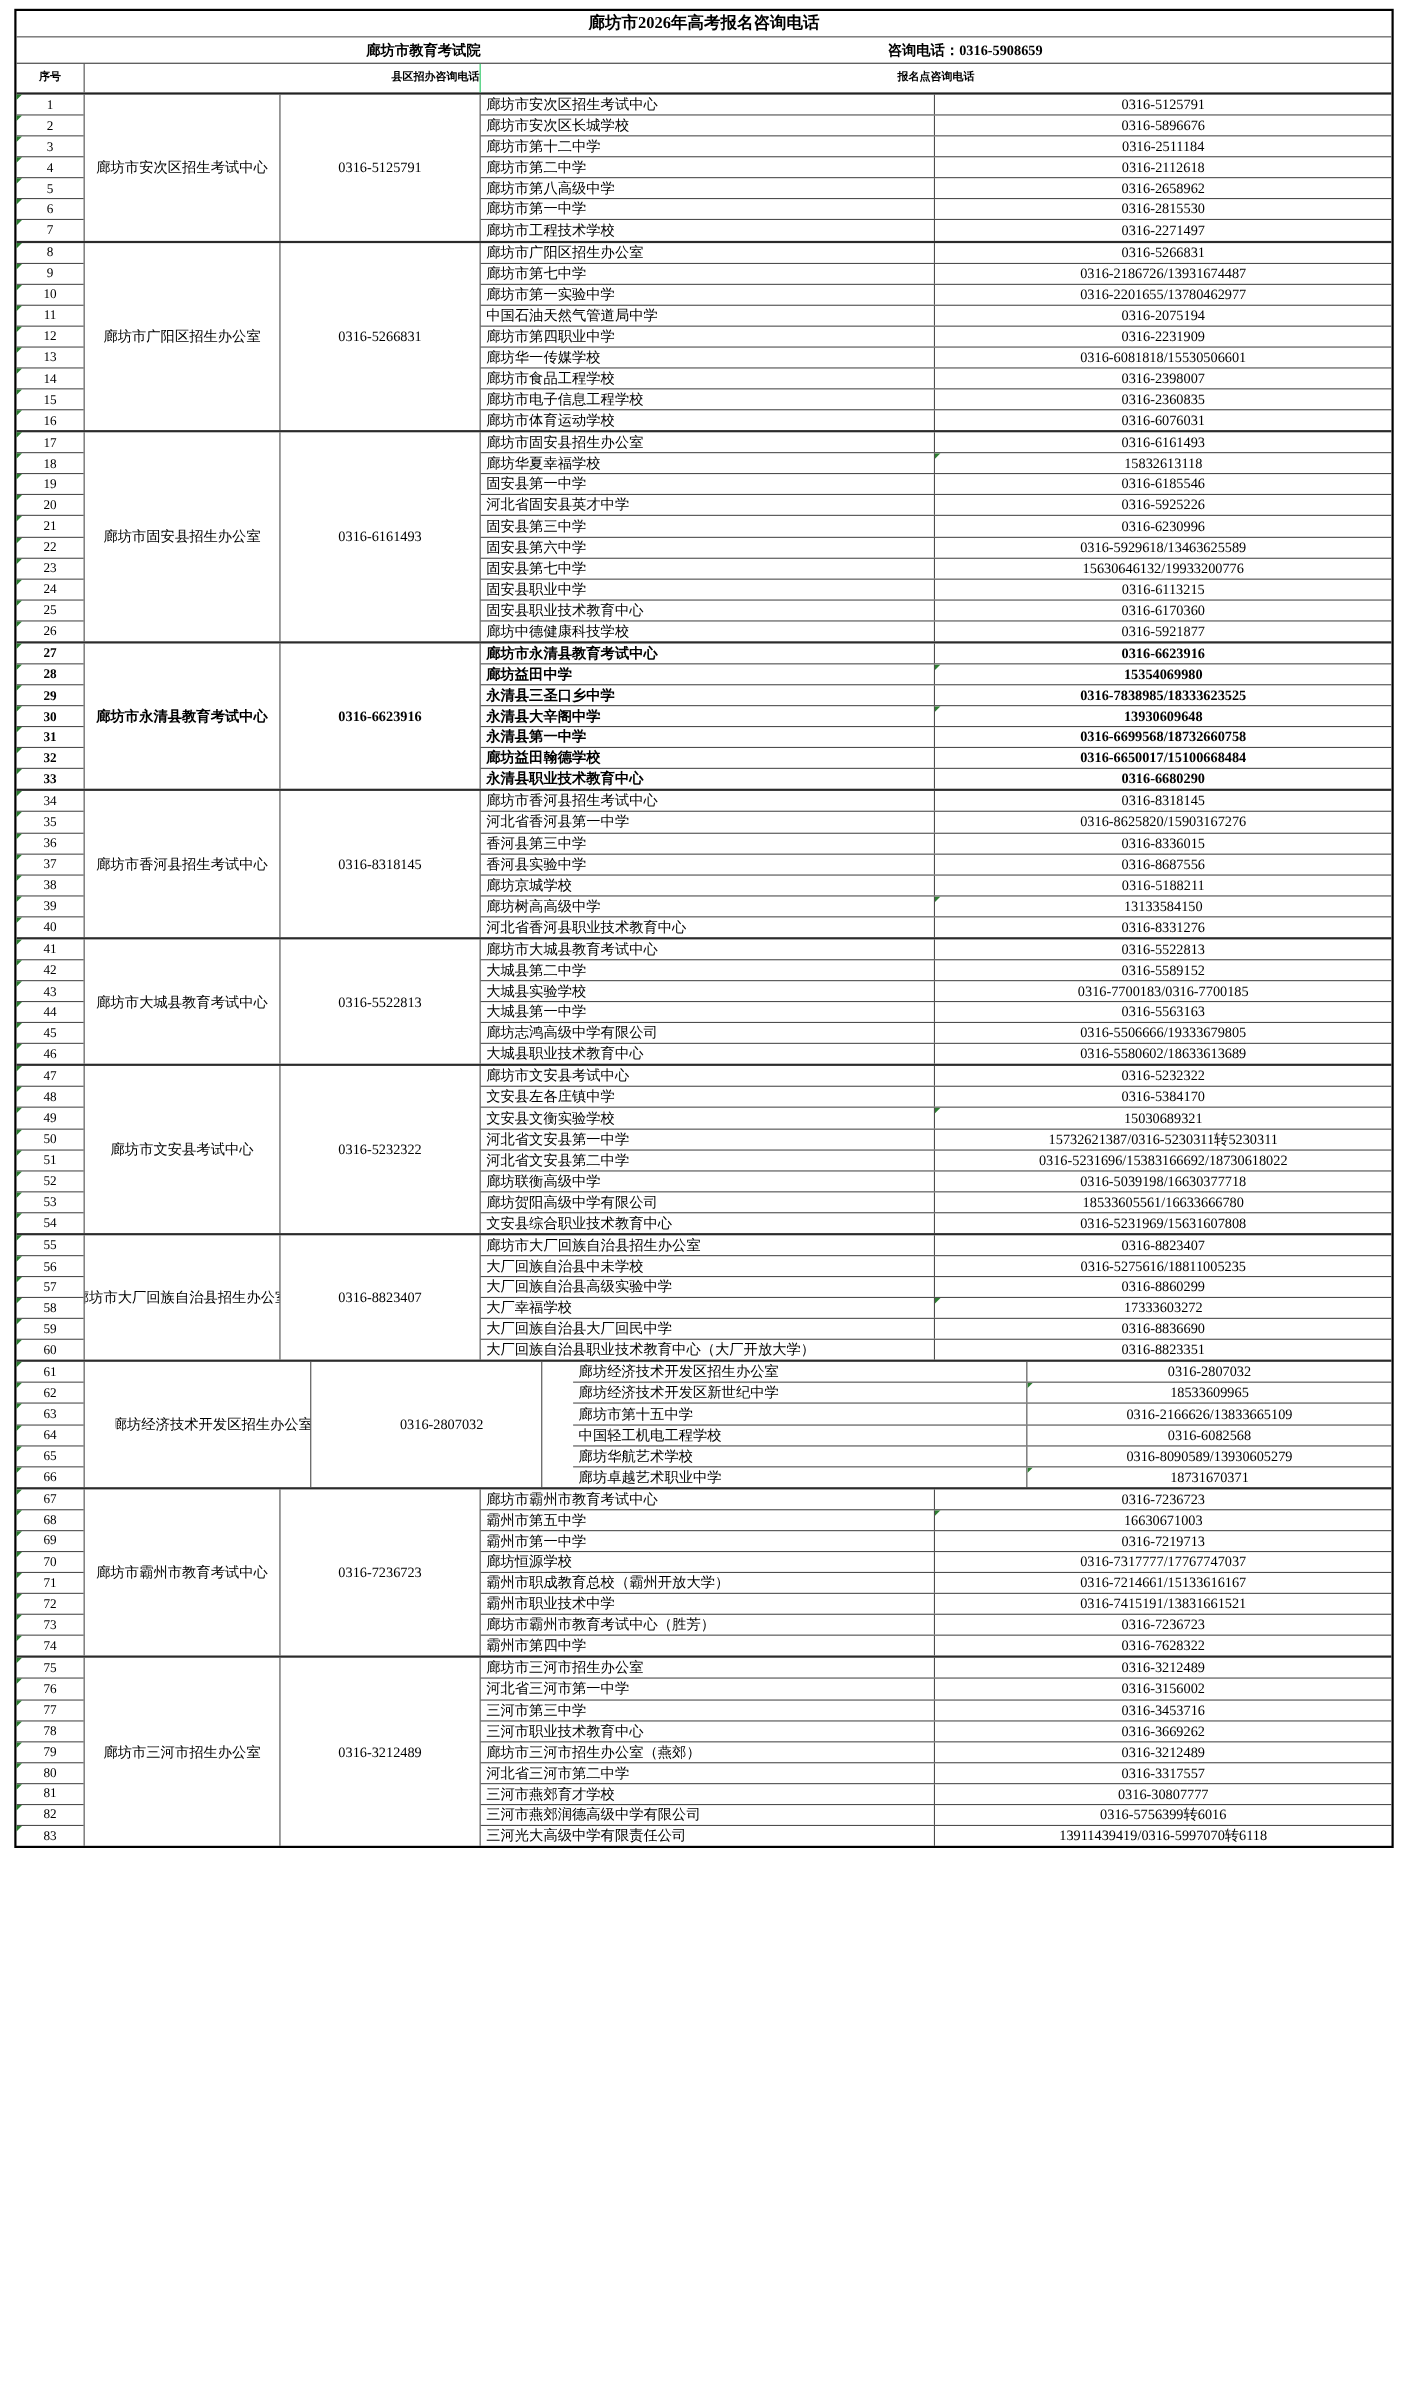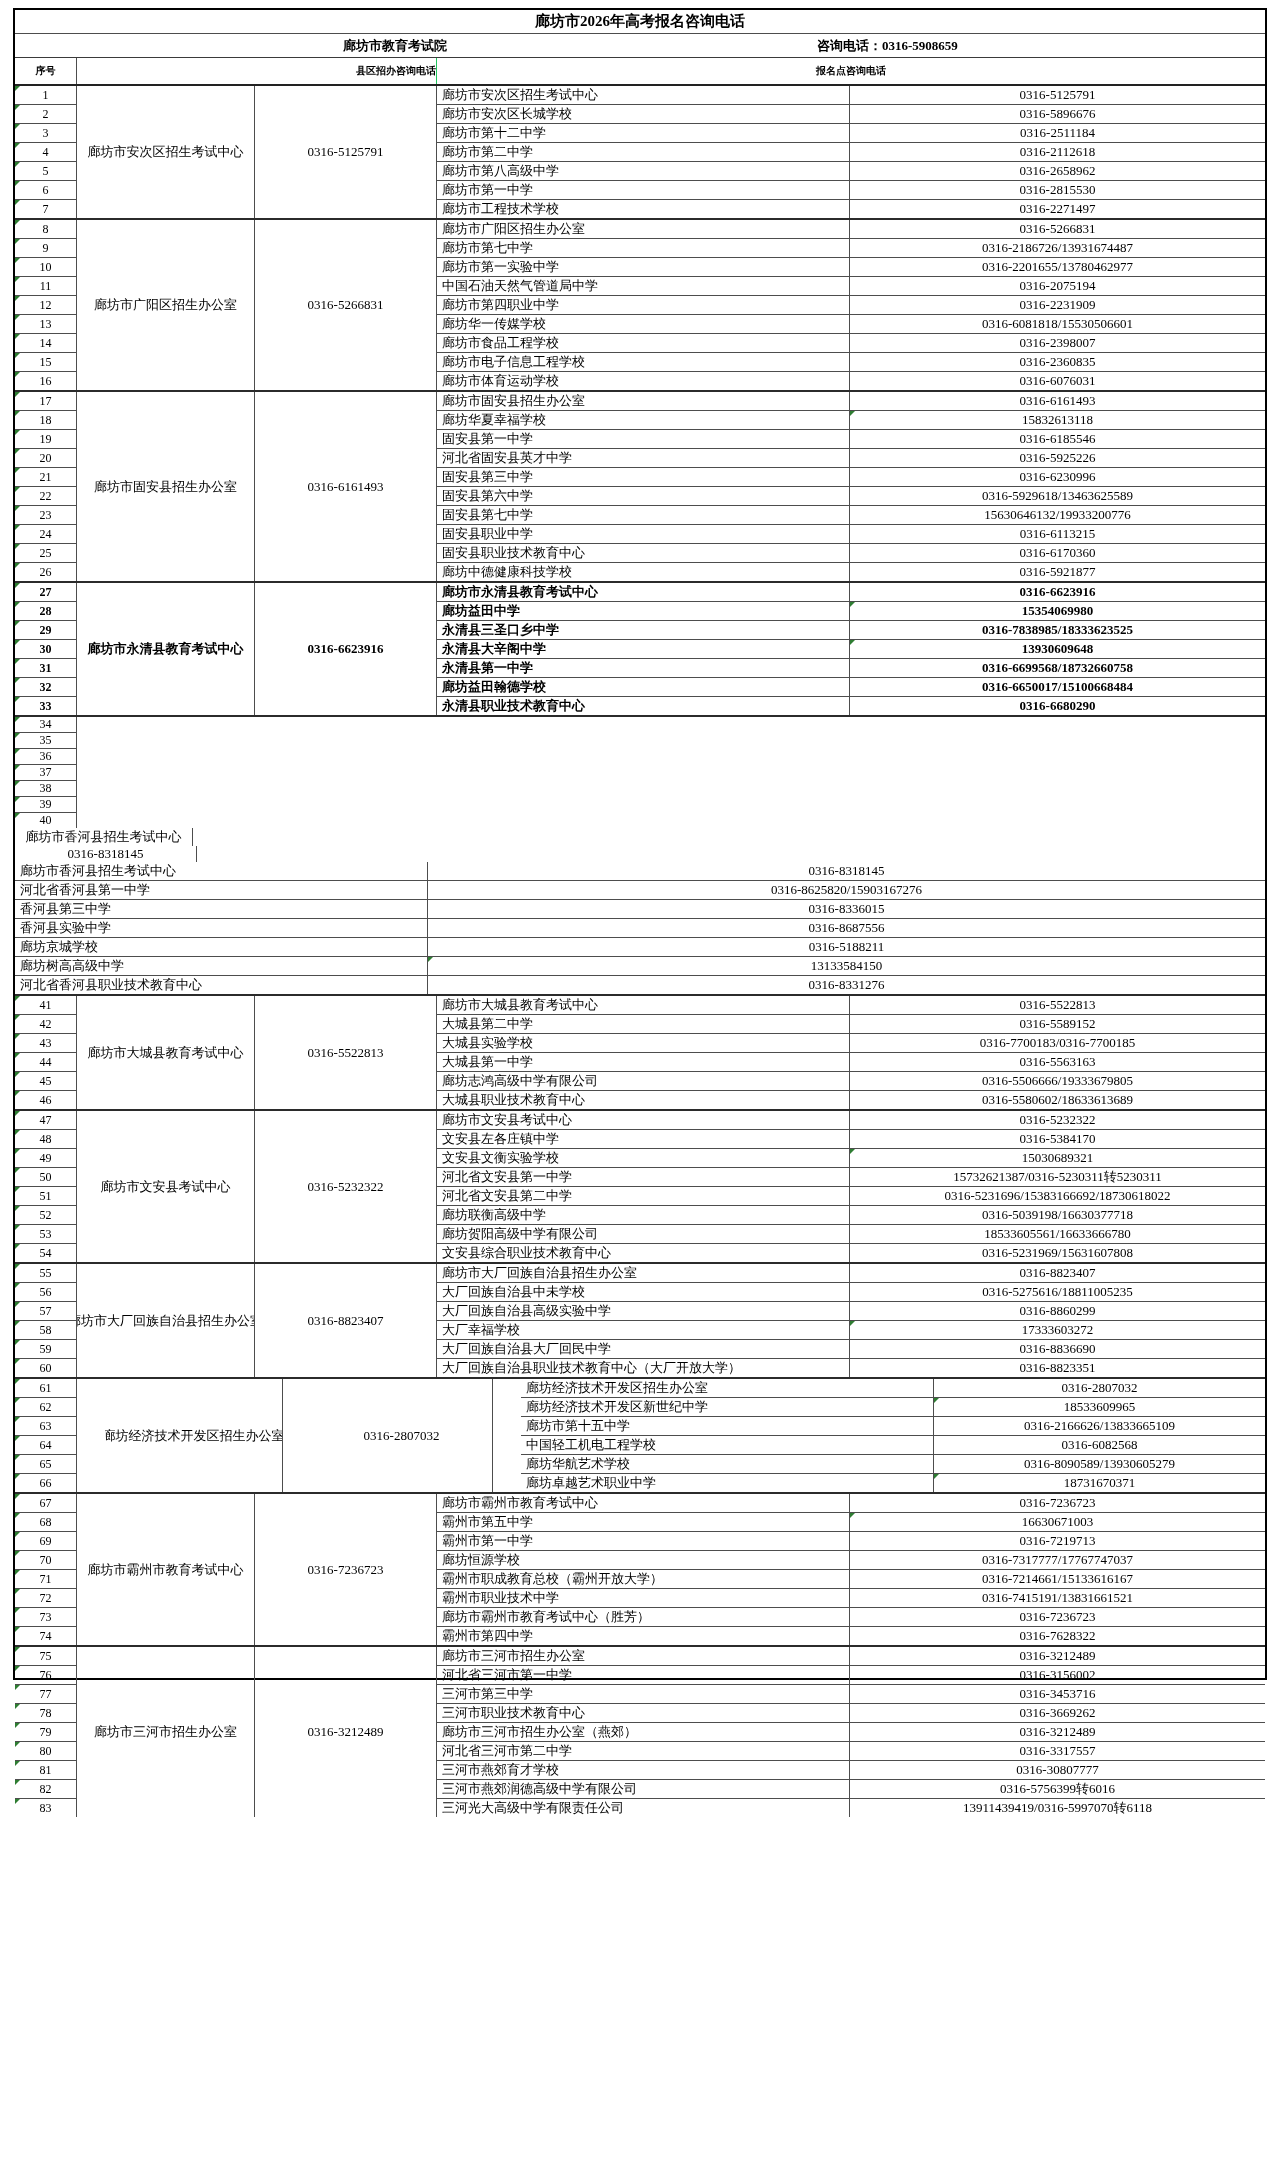--- a/index.html
+++ b/index.html
@@ -1,20 +1,20 @@
 <!DOCTYPE html>
 <html><head>
 <meta charset="utf-8">
 <style>
   html,body{margin:0;padding:0;background:#fff;}
   body{width:1280px;height:2173px;position:relative;font-family:"Liberation Serif","DejaVu Serif",serif;color:#000;}
   .table-wrap{position:absolute;left:13px;top:8px;width:1254px;height:1672px;border:2px solid #000;box-sizing:border-box;display:flex;flex-direction:column;background:#fff;}
   .title-row{height:23px;line-height:23px;text-align:center;font-weight:bold;font-size:15px;border-bottom:1px solid #4d4d4d;flex:none;}
   .info-row{height:23px;line-height:23px;display:flex;border-bottom:1px solid #3a3a3a;flex:none;font-size:13px;font-weight:bold;}
-  .info-org{width:740px;text-align:center;padding-left:10px;}
+  .info-org{width:740px;text-align:center;}
   .info-hotline{flex:1;text-align:left;padding-left:52px;}
   .hdr-row{height:26px;line-height:26px;display:flex;border-bottom:2px solid #222;flex:none;font-weight:bold;font-size:10px;}
   .hseq{width:62px;text-align:center;border-right:1px solid #4d4d4d;box-sizing:border-box;}
   .hdistrict{width:360px;text-align:right;border-right:1px solid #22c55e;box-sizing:border-box;}
   .hsite{flex:1;text-align:center;}
   .tbody{flex:1;display:flex;flex-direction:column;}
   .group{display:flex;border-bottom:2px solid #2b2b2b;min-height:0;}
   .group:last-child{border-bottom:none;}
   .seqcol{width:62px;display:flex;flex-direction:column;border-right:1px solid #4d4d4d;box-sizing:border-box;}
   .seqcell{flex:1;border-bottom:1px solid #4d4d4d;display:flex;align-items:center;justify-content:center;font-size:12px;position:relative;min-height:0;}
@@ -242,21 +242,21 @@
           <div class="siterow">
             <div class="sname">廊坊益田翰德学校</div>
             <div class="sphone">0316-6650017/15100668484</div>
           </div>
           <div class="siterow">
             <div class="sname">永清县职业技术教育中心</div>
             <div class="sphone">0316-6680290</div>
           </div>
         </div>
       </div>
-      <div class="group" style="flex-grow: 7; flex-direction: column;">
+      <div class="group" style="flex-grow: 7;">
         <div class="seqcol">
           <div class="seqcell gt">34</div>
           <div class="seqcell gt">35</div>
           <div class="seqcell gt">36</div>
           <div class="seqcell gt">37</div>
           <div class="seqcell gt">38</div>
           <div class="seqcell gt">39</div>
           <div class="seqcell gt">40</div>
         </div>
         <div class="gname">

